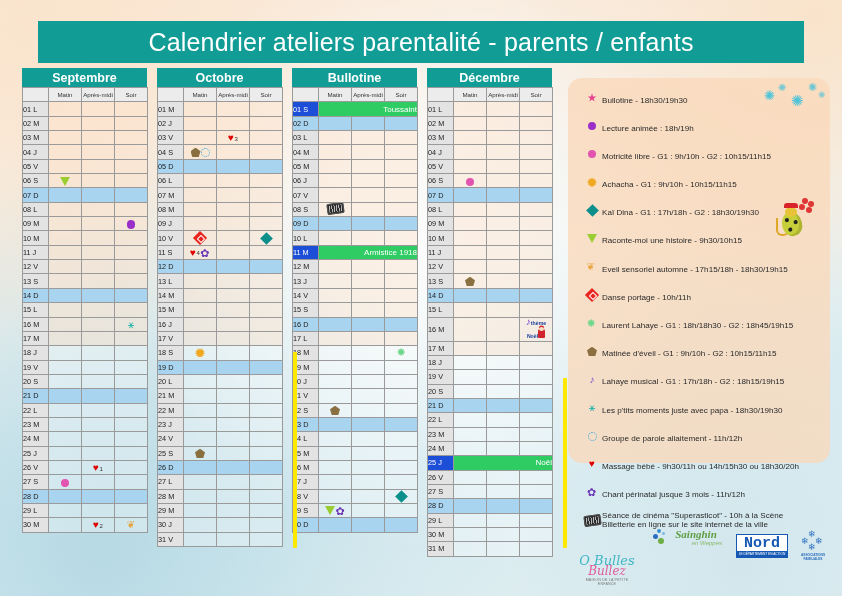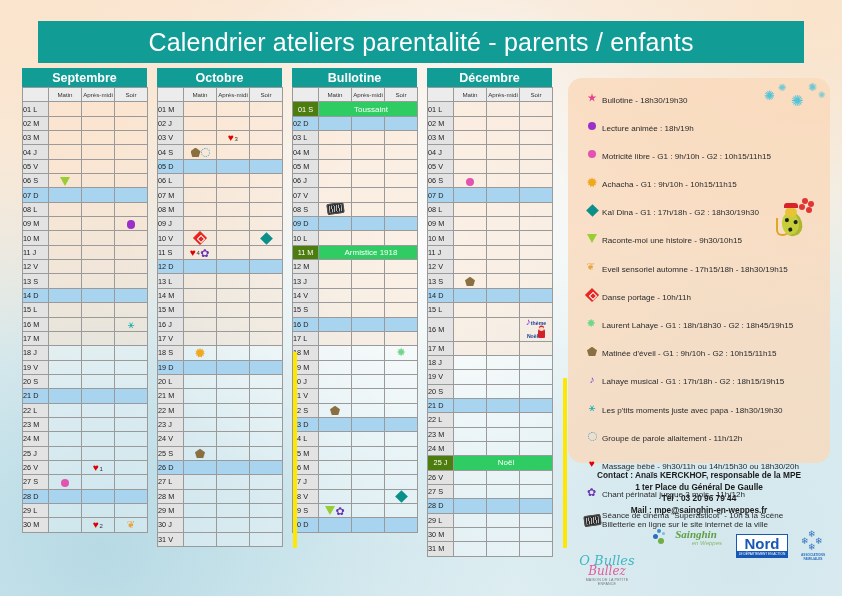--- a/index.html
+++ b/index.html
@@ -46,23 +46,23 @@
   }
   col.c-day{width:26px;}
   col.c-s{width:33px;}
   .daycell{
     background:#e3e3e3;font-size:7.3px;font-weight:normal;color:#222;
     padding-left:2px;white-space:nowrap;
   }
   .slot{background:rgba(255,255,255,.32);text-align:center;position:relative;}
   tr.sun .daycell{background:#a8d4f0;}
   tr.sun .slot{background:#a8d4f0;}
-  tr.holi .daycell{background:#4d7c0f;color:#fff;text-align:center;}
+  tr.holi .daycell{background:#1d4ed8;color:#fff;}
   tr.holi td.holiname{
-    background:#2ecc62;color:#fff;text-align:center;padding-left:6px;font-size:8px;
+    background:#2ecc62;color:#fff;text-align:right;padding-left:6px;font-size:8px;
   }
   tr.tint .slot{background:rgba(252,226,205,.45);}
 
   
   .vac{position:absolute;width:4px;background:#ffe800;border-radius:1px;}
 
   
   .ic{display:inline-block;vertical-align:middle;line-height:0;}
   .sub{font-size:6px;color:#333;vertical-align:-1px;margin-left:.5px;}
 
@@ -142,21 +142,21 @@
   .lg-bulle .b3{font-size:3.6px;color:#777;letter-spacing:.2px;margin-top:1px;}
 
   .lg-sainghin{left:82px;top:0;width:78px;font-style:italic;}
   .lg-sainghin .s-dots{position:absolute;left:2px;top:1px;width:16px;height:16px;}
   .lg-sainghin .sd{position:absolute;border-radius:50%;}
   .lg-sainghin .s1{font-size:11px;color:#5f9e43;font-weight:bold;font-family:"Liberation Serif",serif;line-height:12px;padding-left:14px;}
   .lg-sainghin .s2{font-size:6px;color:#8ab96e;text-align:right;padding-right:6px;line-height:7px;}
 
   .lg-nord{left:168px;top:6px;width:52px;}
   .lg-nord .n-box{background:#fff;border:1.6px solid #1758b5;padding:1px 0 0;}
-  .lg-nord .n1{font-size:15px;font-weight:bold;color:#1758b5;line-height:15px;font-family:Liberation Sans, sans-serif;}
+  .lg-nord .n1{font-size:15px;font-weight:bold;color:#1758b5;line-height:15px;font-family:Liberation Mono, monospace;}
   .lg-nord .n2{background:#1758b5;color:#fff;font-size:3.2px;line-height:5px;padding:.5px 0;}
 
   .lg-asso{left:228px;top:2px;width:34px;}
   .lg-asso .a-ico{width:26px;height:22px;margin:0 auto;position:relative;}
   .lg-asso .a-sn{position:absolute;color:#2a6fbf;font-size:9px;line-height:9px;}
   .lg-asso .a-tx{font-size:3.2px;color:#2a6fbf;font-weight:bold;line-height:4px;margin-top:1px;}
 </style>
 </head>
 <body>
 
@@ -1101,26 +1101,20 @@
         </div>
         <div class="leg-row cine">
           <div class="leg-ic">
             <span style="display: inline-block; vertical-align: middle;"><span class="i-cinema"></span></span>
           </div>
           <div class="leg-tx">Séance de cinéma "Superasticot" - 10h à la Scène<br>Billetterie en ligne sur le site internet de la ville</div>
         </div>
       </div>
   </div>
 
-  <div class="contact">
-    <div>Contact : Anaïs KERCKHOF, responsable de la MPE</div>
-    <div>1 ter Place du Général De Gaulle</div>
-    <div>Tél : 03 20 96 79 44</div>
-    <div>Mail : mpe@sainghin-en-weppes.fr</div>
-  </div>
 
   <div class="logos">
     <div class="logo lg-bulle">
       <div class="b1">O Bulles</div>
       <div class="b2">Bullez</div>
       <div class="b3">MAISON DE LA PETITE ENFANCE</div>
     </div>
 
     <div class="logo lg-sainghin">
       <div class="s-dots">

